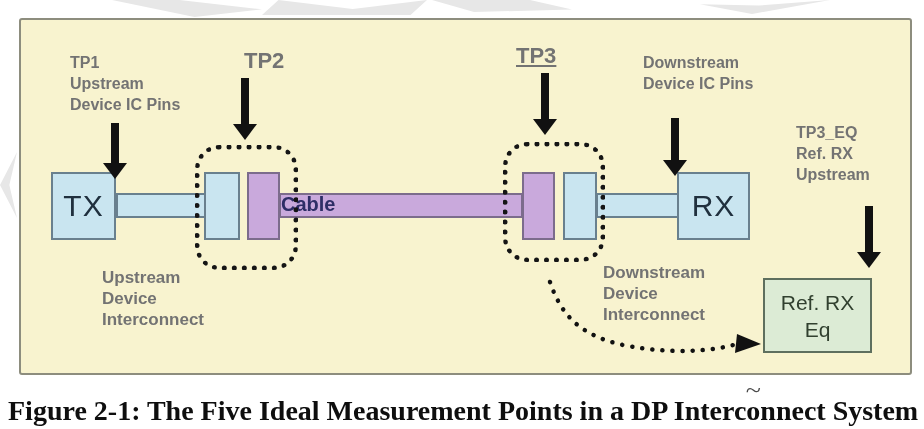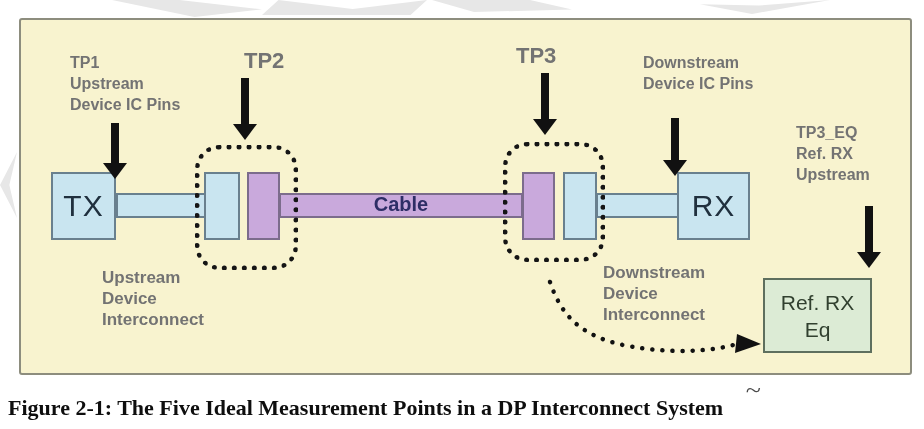--- a/index.html
+++ b/index.html
@@ -15,35 +15,35 @@
     box-sizing:border-box;
   }
   .rect{position:absolute;box-sizing:border-box;}
   .blue{background:#C9E5F0;border:2px solid #69808E;}
   .purple{background:#C9A9DC;border:2px solid #7C6C8C;}
   .green{background:#DCEBD5;border:2px solid #5E6F5E;}
   .device-box{display:flex;align-items:center;justify-content:center;
     font-size:30px;color:#20303E;letter-spacing:1px;z-index:2;}
   .conn{z-index:2;}
   .bar{z-index:1;}
-  .cable-bar{display:flex;align-items:center;justify-content:center;}
+  .cable-bar{display:flex;align-items:center;justify-content:flex-start;}
   .cable-text{font-weight:bold;font-size:20px;color:#2E2E66;position:relative;top:-1px;}
   .dotted-box{position:absolute;border:5px dotted #151515;border-radius:24px;z-index:3;box-sizing:border-box;}
   .lbl{position:absolute;font-weight:bold;color:#737373;font-size:16px;line-height:21px;white-space:nowrap;z-index:4;}
   .lbl-lg{font-size:22px;line-height:24px;}
   .v-arrow{position:absolute;width:26px;z-index:4;}
   .v-arrow .shaft{position:absolute;left:50%;transform:translateX(-50%);top:0;width:8px;height:calc(100% - 15px);background:#111;}
   .v-arrow .head{position:absolute;left:50%;transform:translateX(-50%);bottom:0;width:0;height:0;
     border-left:12px solid transparent;border-right:12px solid transparent;border-top:16px solid #111;}
   .eq-box{display:flex;flex-direction:column;align-items:center;justify-content:center;
     font-size:21px;line-height:27px;color:#31402F;z-index:2;}
   .overlay-svg{position:absolute;left:0;top:0;width:893px;height:357px;z-index:3;pointer-events:none;}
   .caption{
     position:absolute;left:8px;top:395px;width:910px;
-    font-family:"Liberation Serif",serif;font-weight:bold;font-size:22px;color:#0e0e0e;
+    font-family:"Liberation Serif",serif;font-weight:bold;font-size:28px;color:#0e0e0e;
     white-space:nowrap;
   }
   .caption-mark{position:absolute;left:748px;top:379px;font-size:20px;color:#4a4a4a;
     font-family:"Liberation Serif",serif;transform:scaleX(1.4);}
 </style>
 </head>
 <body>
 
 <div class="watermark" style="left:112px;top:0;width:150px;height:17px;clip-path:polygon(0 0,55% 100%,100% 55%,45% 0);"></div>
 <div class="watermark" style="left:262px;top:0;width:165px;height:15px;clip-path:polygon(10% 0,0 100%,90% 100%,100% 0,55% 60%);"></div>
@@ -104,21 +104,21 @@
       <div class="shaft"></div>
       <div class="head"></div>
     </div>
 
   <div class="lbl" style="left:49px;top:32px;">
     <div>TP1</div>
     <div>Upstream</div>
     <div>Device IC Pins</div>
   </div>
   <div class="lbl lbl-lg" style="left:211px;top:29px;margin-left:12px;">TP2</div>
-  <div class="lbl lbl-lg" style="left:495px;top:24px;">TP3</div>
+  <div class="lbl lbl-lg" style="left:495px;top:24px;text-decoration:underline;">TP3</div>
   <div class="lbl" style="left:622px;top:32px;">
     <div>Downstream</div>
     <div>Device IC Pins</div>
   </div>
   <div class="lbl" style="left:775px;top:102px;">
     <div>TP3_EQ</div>
     <div>Ref. RX</div>
     <div>Upstream</div>
   </div>
   <div class="lbl" style="left:81px;top:247px;font-size:17px;">

